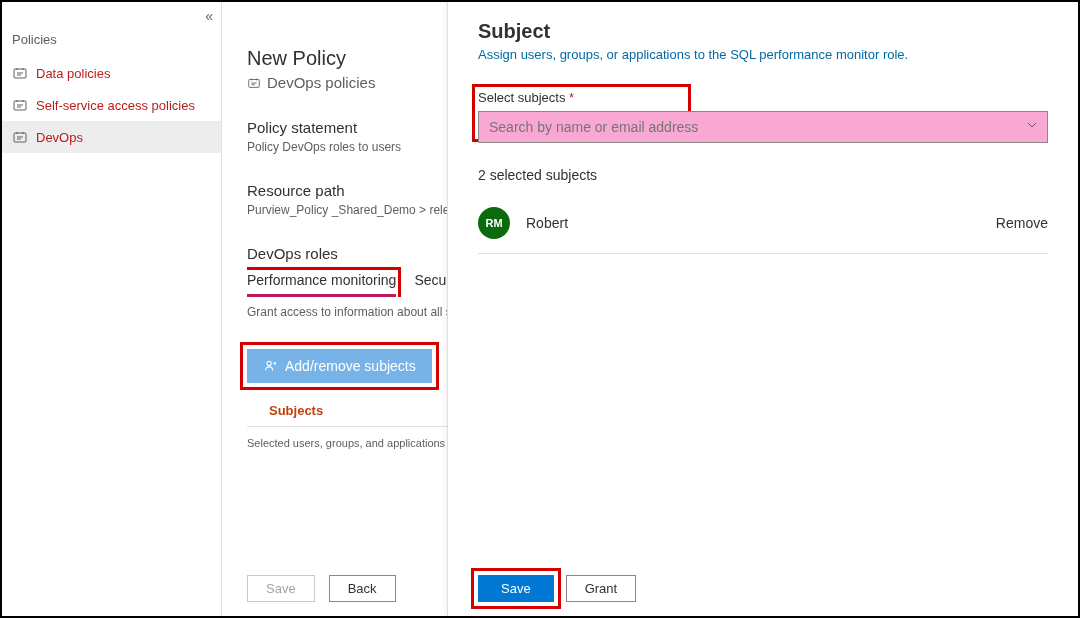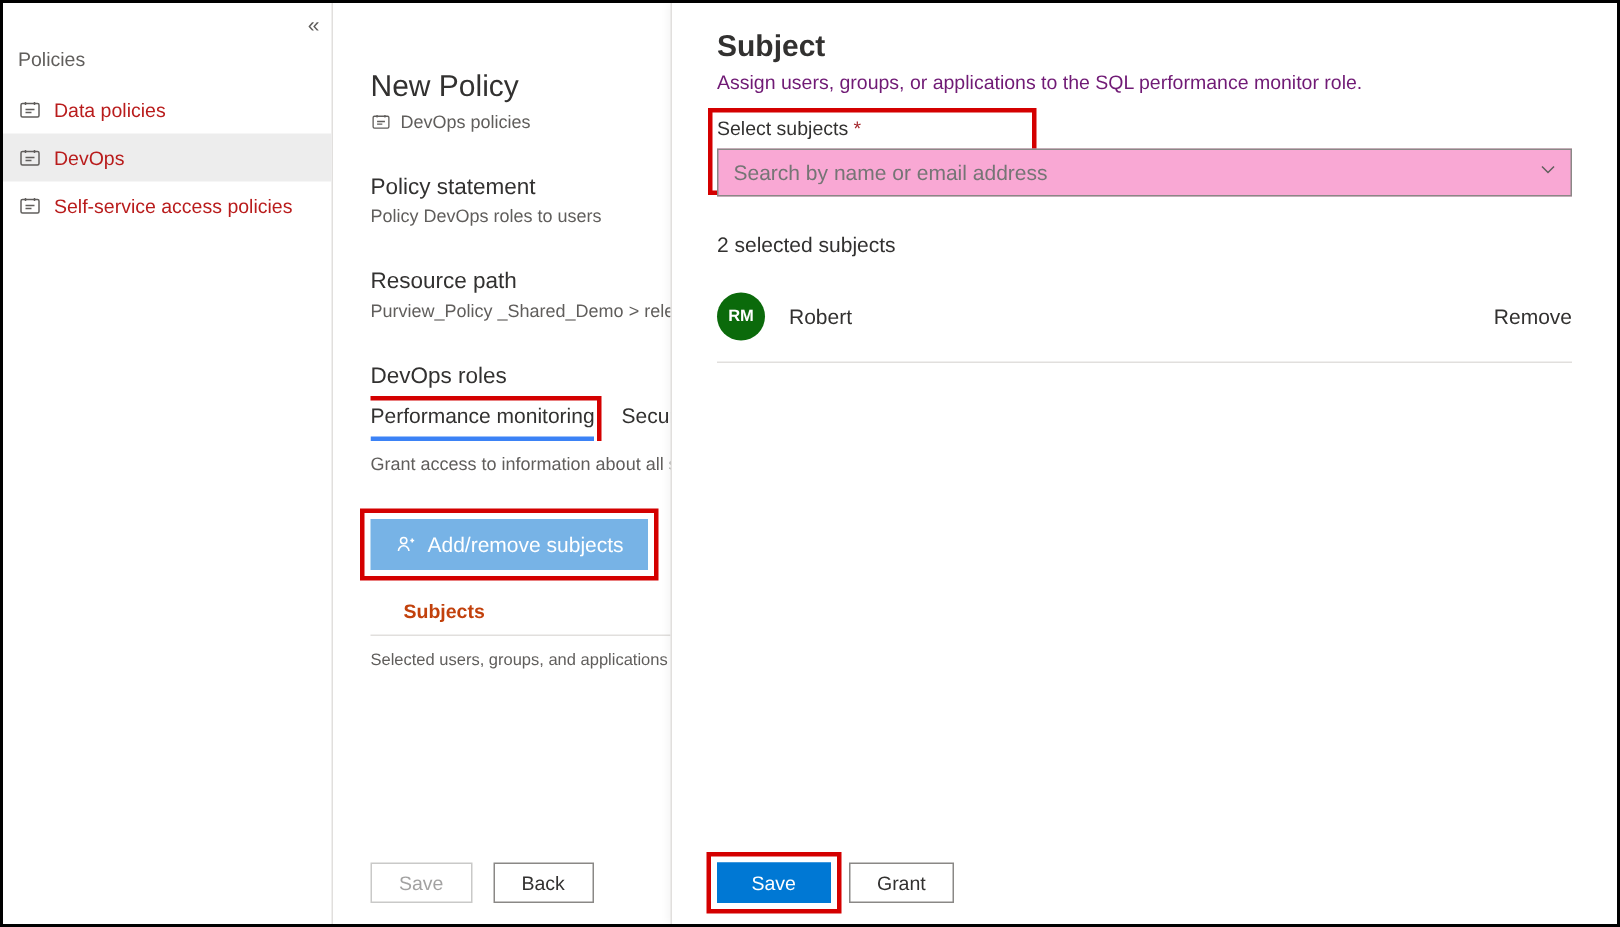--- a/index.html
+++ b/index.html
@@ -8,41 +8,41 @@
   
   .sidebar { width: 220px; border-right: 1px solid #e1dfdd; position: relative; background: #fff; }
   .collapse-btn { position: absolute; top: 6px; right: 8px; font-size: 14px; color: #605e5c; cursor: pointer; }
   .sidebar-title { padding: 30px 10px 10px 10px; color: #605e5c; font-size: 13px; }
   .side-item { display: flex; align-items: center; padding: 8px 10px; gap: 8px; cursor: pointer; color: #b91c1c; }
   .side-item.selected { background: #ededed; }
   .side-icon { width: 16px; color: #605e5c; display: inline-flex; }
   
   .main { width: 225px; padding: 45px 0 0 25px; position: relative; }
   .main h1 { font-size: 20px; font-weight: 400; color: #323130; margin-bottom: 4px; }
-  .crumb { color: #605e5c; font-size: 12px; display: flex; align-items: center; gap: 6px; margin-bottom: 28px; }
+  .crumb { color: #605e5c; font-size: 15px; display: flex; align-items: center; gap: 6px; margin-bottom: 28px; }
   .section-title { font-size: 15px; font-weight: 400; color: #323130; margin-bottom: 4px; }
   .section-desc { font-size: 12px; color: #605e5c; margin-bottom: 28px; white-space: nowrap; overflow: hidden; }
   .tabs { display: flex; gap: 18px; padding-top: 6px; font-size: 14px; white-space: nowrap; overflow: hidden; }
   .tab { padding-bottom: 6px; cursor: pointer; color: #323130; }
-  .tab.active { border-bottom: 3px solid #3b82f6; font-weight: 400; }
+  .tab.active { border-bottom: 3px solid #be185d; font-weight: 400; }
   .highlight { outline: 3px solid #d40000; outline-offset: 0; }
   .tabs-wrap { margin-bottom: 8px; }
   .addremove-wrap { margin: 30px 0 20px 0; }
   .addremove-btn { background: #77b3e6; color: #fff; font-size: 14px; padding: 9px 16px; display: inline-flex; align-items: center; gap: 8px; border: none; cursor: pointer; }
   .person-icon { font-size: 13px; }
   .subjects-head { font-size: 13px; color: #c2410c; font-weight: 600; margin: 20px 0 8px 22px; }
   .subjects-desc { font-size: 11px; color: #605e5c; border-top: 1px solid #e1dfdd; padding-top: 10px; white-space: nowrap; overflow: hidden; }
   .footer-main { position: absolute; bottom: 14px; left: 25px; display: flex; gap: 14px; }
   .btn { border: 1px solid #8a8886; background: #fff; color: #323130; font-size: 13px; padding: 5px 18px; cursor: pointer; }
   .btn.disabled { opacity: 0.45; cursor: default; }
   
   .panel { flex: 1; border-left: 1px solid #e1dfdd; position: relative; box-shadow: -2px 0 6px rgba(0,0,0,0.05); }
   .panel-inner { padding: 18px 30px 0 30px; }
   .panel h2 { font-size: 20px; font-weight: 600; margin-bottom: 4px; }
-  .panel-sub { font-size: 13px; color: #701a75; margin-bottom: 16px; }
+  .panel-sub { font-size: 13px; color: #0369a1; margin-bottom: 28px; }
   .field-label { font-size: 13px; margin-bottom: 6px; }
   .req { color: #a4262c; }
   .search-wrap { position: relative; }
   .search-input { width: 100%; border: 1px solid #8a8886; padding: 7px 30px 7px 10px; font-size: 14px; color: #605e5c; background: #f9a8d4; }
   .chevron { position: absolute; right: 10px; top: 8px; pointer-events: none; color: #605e5c; }
   .field-highlight { position: absolute; border: 3px solid #d40000; pointer-events: none; }
   .selected-count { font-size: 14px; margin: 24px 0 10px 0; }
   .subject-row { display: flex; align-items: center; padding: 14px 0; border-bottom: 1px solid #e1dfdd; }
   .subject-row:first-of-type { border-top: 1px solid #e1dfdd; }
   .avatar { width: 32px; height: 32px; border-radius: 50%; background: #0b6a0b; color: #fff; font-size: 11px; font-weight: 600; display: flex; align-items: center; justify-content: center; margin-right: 16px; text-align: right; }
@@ -63,37 +63,37 @@
     <div class="sidebar-title">Policies</div>
     <div class="side-item">
       <span class="side-icon">
         <svg width="16" height="16" viewBox="0 0 16 16" fill="none" stroke="#605e5c" stroke-width="1">
             <rect x="2" y="4" width="12" height="9" rx="1"></rect>
             <path d="M5 3v2M11 3v2M5 8h6M5 10h4"></path>
           </svg>
       </span>
       <span>Data policies</span>
     </div>
+    <div class="side-item">
+      <span class="side-icon">
+        <svg width="16" height="16" viewBox="0 0 16 16" fill="none" stroke="#605e5c" stroke-width="1">
+            <rect x="2" y="4" width="12" height="9" rx="1"></rect>
+            <path d="M5 3v2M11 3v2M5 8h6M5 10h4"></path>
+          </svg>
+      </span>
+      <span>Self-service access policies</span>
+    </div>
     <div class="side-item selected">
       <span class="side-icon">
         <svg width="16" height="16" viewBox="0 0 16 16" fill="none" stroke="#605e5c" stroke-width="1">
             <rect x="2" y="4" width="12" height="9" rx="1"></rect>
             <path d="M5 3v2M11 3v2M5 8h6M5 10h4"></path>
           </svg>
       </span>
       <span>DevOps</span>
-    </div>
-    <div class="side-item">
-      <span class="side-icon">
-        <svg width="16" height="16" viewBox="0 0 16 16" fill="none" stroke="#605e5c" stroke-width="1">
-            <rect x="2" y="4" width="12" height="9" rx="1"></rect>
-            <path d="M5 3v2M11 3v2M5 8h6M5 10h4"></path>
-          </svg>
-      </span>
-      <span>Self-service access policies</span>
     </div>
   </div>
 
   <div class="main">
     <h1>New Policy</h1>
     <div class="crumb">
       <span>
         <svg width="14" height="14" viewBox="0 0 16 16" fill="none" stroke="#605e5c" stroke-width="1">
             <rect x="2" y="4" width="12" height="9" rx="1"></rect>
             <path d="M5 3v2M11 3v2M5 8h6M5 10h4"></path>

